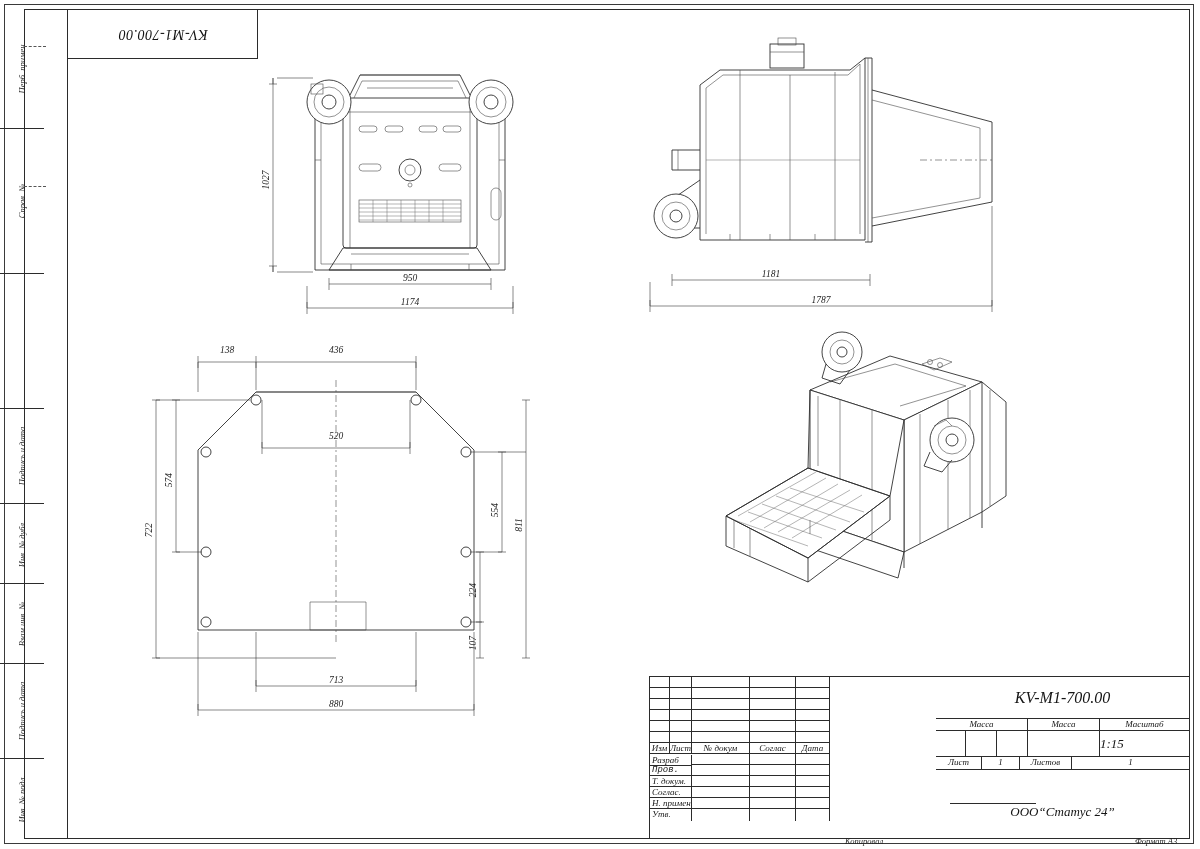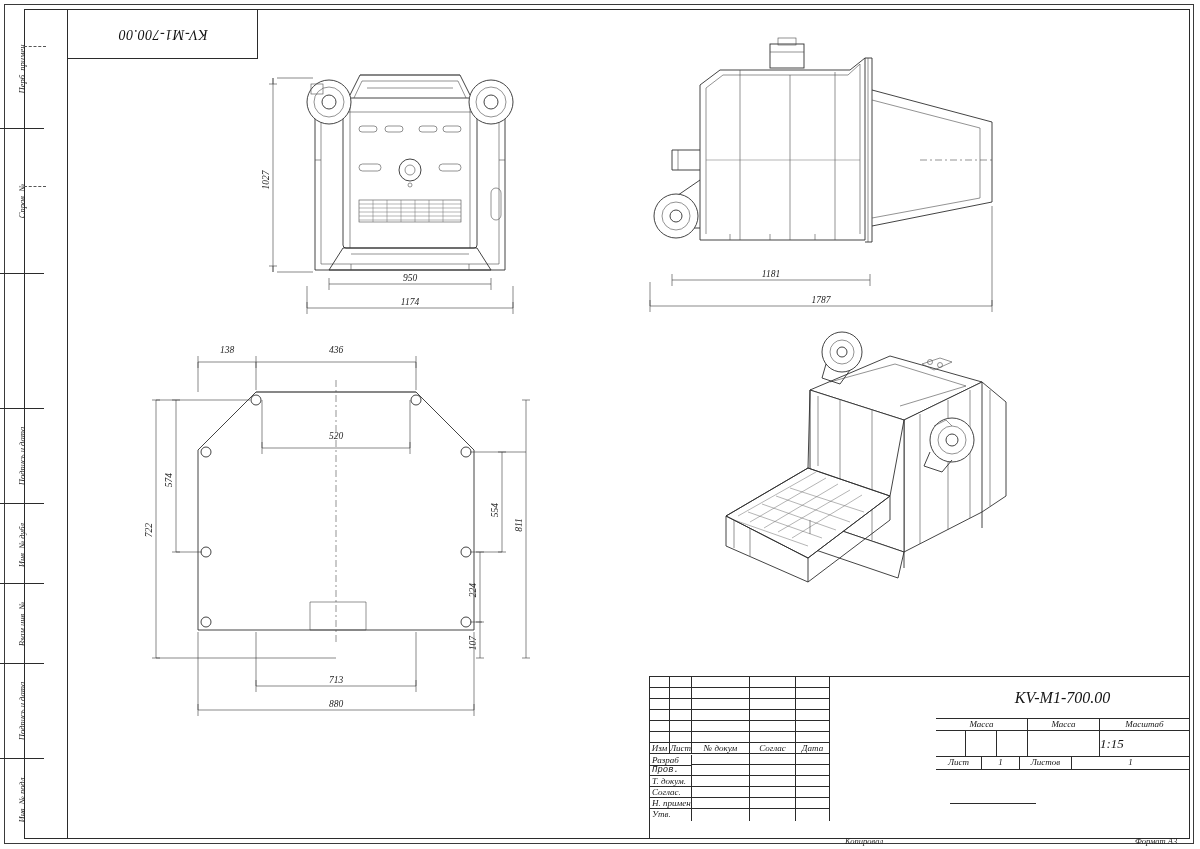--- a/index.html
+++ b/index.html
@@ -493,20 +493,23 @@
     <div class="cell ctr" style="left:378px; top:54px; width:72px; height:26px;"></div>
     <div class="cell ctr" style="left:450px; top:54px; width:89px; height:26px; border-right:none; display:flex; align-items:center; justify-content:flex-start;">
       <span class="med">1:15</span>
     </div>
 
     <div class="cell ctr" style="left:286px; top:80px; width:46px; height:13px;">Лист</div>
     <div class="cell ctr" style="left:332px; top:80px; width:38px; height:13px;">1</div>
     <div class="cell ctr" style="left:370px; top:80px; width:52px; height:13px;">Листов</div>
     <div class="cell ctr" style="left:422px; top:80px; width:117px; height:13px; border-right:none;">1</div>
 
+    <div class="cell ctr" style="left:286px; top:93px; width:253px; height:51px; border-right:none; border-bottom:none; display:flex; align-items:flex-end; justify-content:center; padding-bottom:4px;">
+      <span class="med">ООО“Статус 24”</span>
+    </div>
 
     <div style="position:absolute; left:300px; top:126px; width:86px; border-bottom:1.2px solid #2b2b2b;"></div>
   </div>
 
   <span class="below-note" style="left:845px; top:836px;">Копировал</span>
   <span class="below-note" style="left:1135px; top:836px;">Формат А3</span>
 
 </div>
 
 </body></html>

